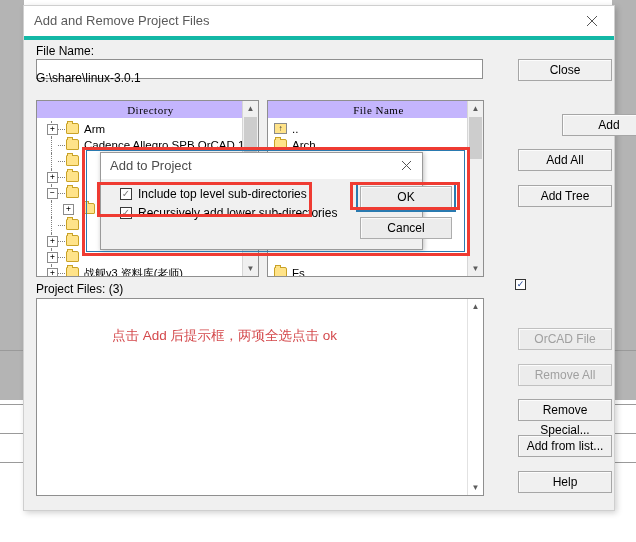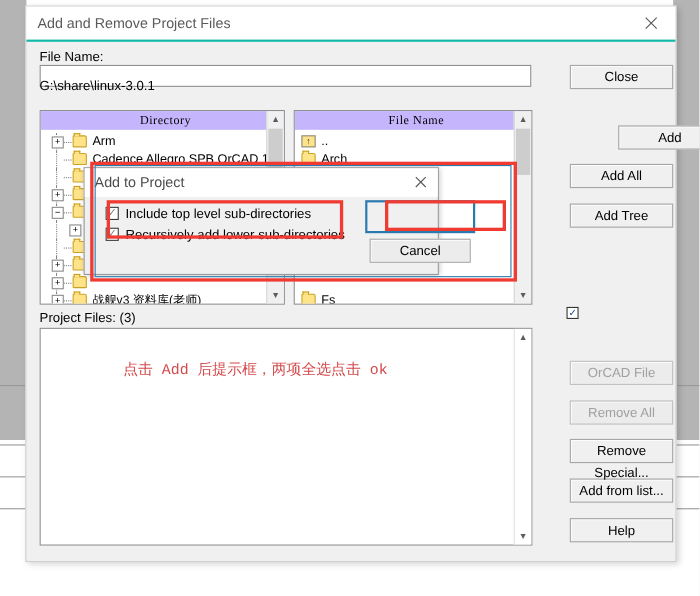--- a/index.html
+++ b/index.html
@@ -42,21 +42,21 @@
     width: 592px; height: 506px;
     background: #f0f0f0;
     border: 1px solid #cfcfcf;
     box-shadow: 2px 2px 6px rgba(0,0,0,0.18);
     box-sizing: border-box;
   }
   #titlebar {
     position: relative;
     height: 30px;
     background: #ffffff;
-    border-bottom: 2px solid #14b8a6;
+    border-bottom: 4px solid #14b8a6;
   }
   #titlebar .title {
     position:absolute; left:10px; top:7px;
     font-size: 13px; color: #5a5a5a;
     font-family: "Liberation Sans", sans-serif;
   }
   #titlebar .close {
     position:absolute; right:0px; top:0px;
     width:44px; height:30px;
     display:flex; align-items:center; justify-content:center;
@@ -164,21 +164,21 @@
   
   #project-label { left:12px; top:276px; }
   #project-pane {
     position:absolute; left:12px; top:292px;
     width:448px; height:198px;
     background:#fff; border:1px solid #8f8f8f; box-sizing:border-box;
   }
   #annot-text {
     position:absolute; left:75px; top:28px;
     color:#d4494c; font-size:13.5px;
-    font-family:Liberation Mono, monospace;
+    font-family:Liberation Sans, sans-serif;
     white-space:nowrap;
   }
 
   
   .btn {
     position:absolute;
     width:94px; height:22px;
     background:#f0f0f0;
     border:1px solid #a6a6a6;
     box-sizing:border-box;
@@ -209,21 +209,21 @@
   #known-types .cb {
     position:absolute; left:0; top:1px; width:11px; height:11px;
     border:1px solid #333; background:#fff; box-sizing:border-box;
     font-size:9px; line-height:9px; text-align:center; color:#1a3f8f;
   }
   #known-types .txt { display:block; margin-left:16px; }
 
   
   #modal {
     position:absolute;
-    left:76px; top:152px;
+    left:100px; top:152px;
     width:323px; height:98px;
     background:#f0f0f0;
     border:1px solid #9a9a9a;
     box-sizing:border-box;
     box-shadow: 1px 1px 5px rgba(0,0,0,0.25);
   }
   #modal .m-title-bar {
     position:relative; height:26px; background:#ffffff;
   }
   #modal .m-title {
@@ -458,20 +458,21 @@
     <div class="m-check" id="chk-top">
       <span class="box">✓</span>
       <span class="cl">Include top level sub-directories</span>
     </div>
     <div class="m-check" id="chk-rec">
       <span class="box">✓</span>
       <span class="cl">Recursively add lower sub-directories</span>
     </div>
 
     <div id="m-ok-focus"></div>
+    <div class="m-btn" id="m-ok">OK</div>
     <div class="m-btn" id="m-cancel">Cancel</div>
   </div>
 </div>
 <div id="modal-focus-frame"></div>
 
 <div class="annot-rect" id="ann-outer"></div>
 <div class="annot-rect" id="ann-checks"></div>
 <div class="annot-rect" id="ann-ok"></div>
 
 </body></html>

